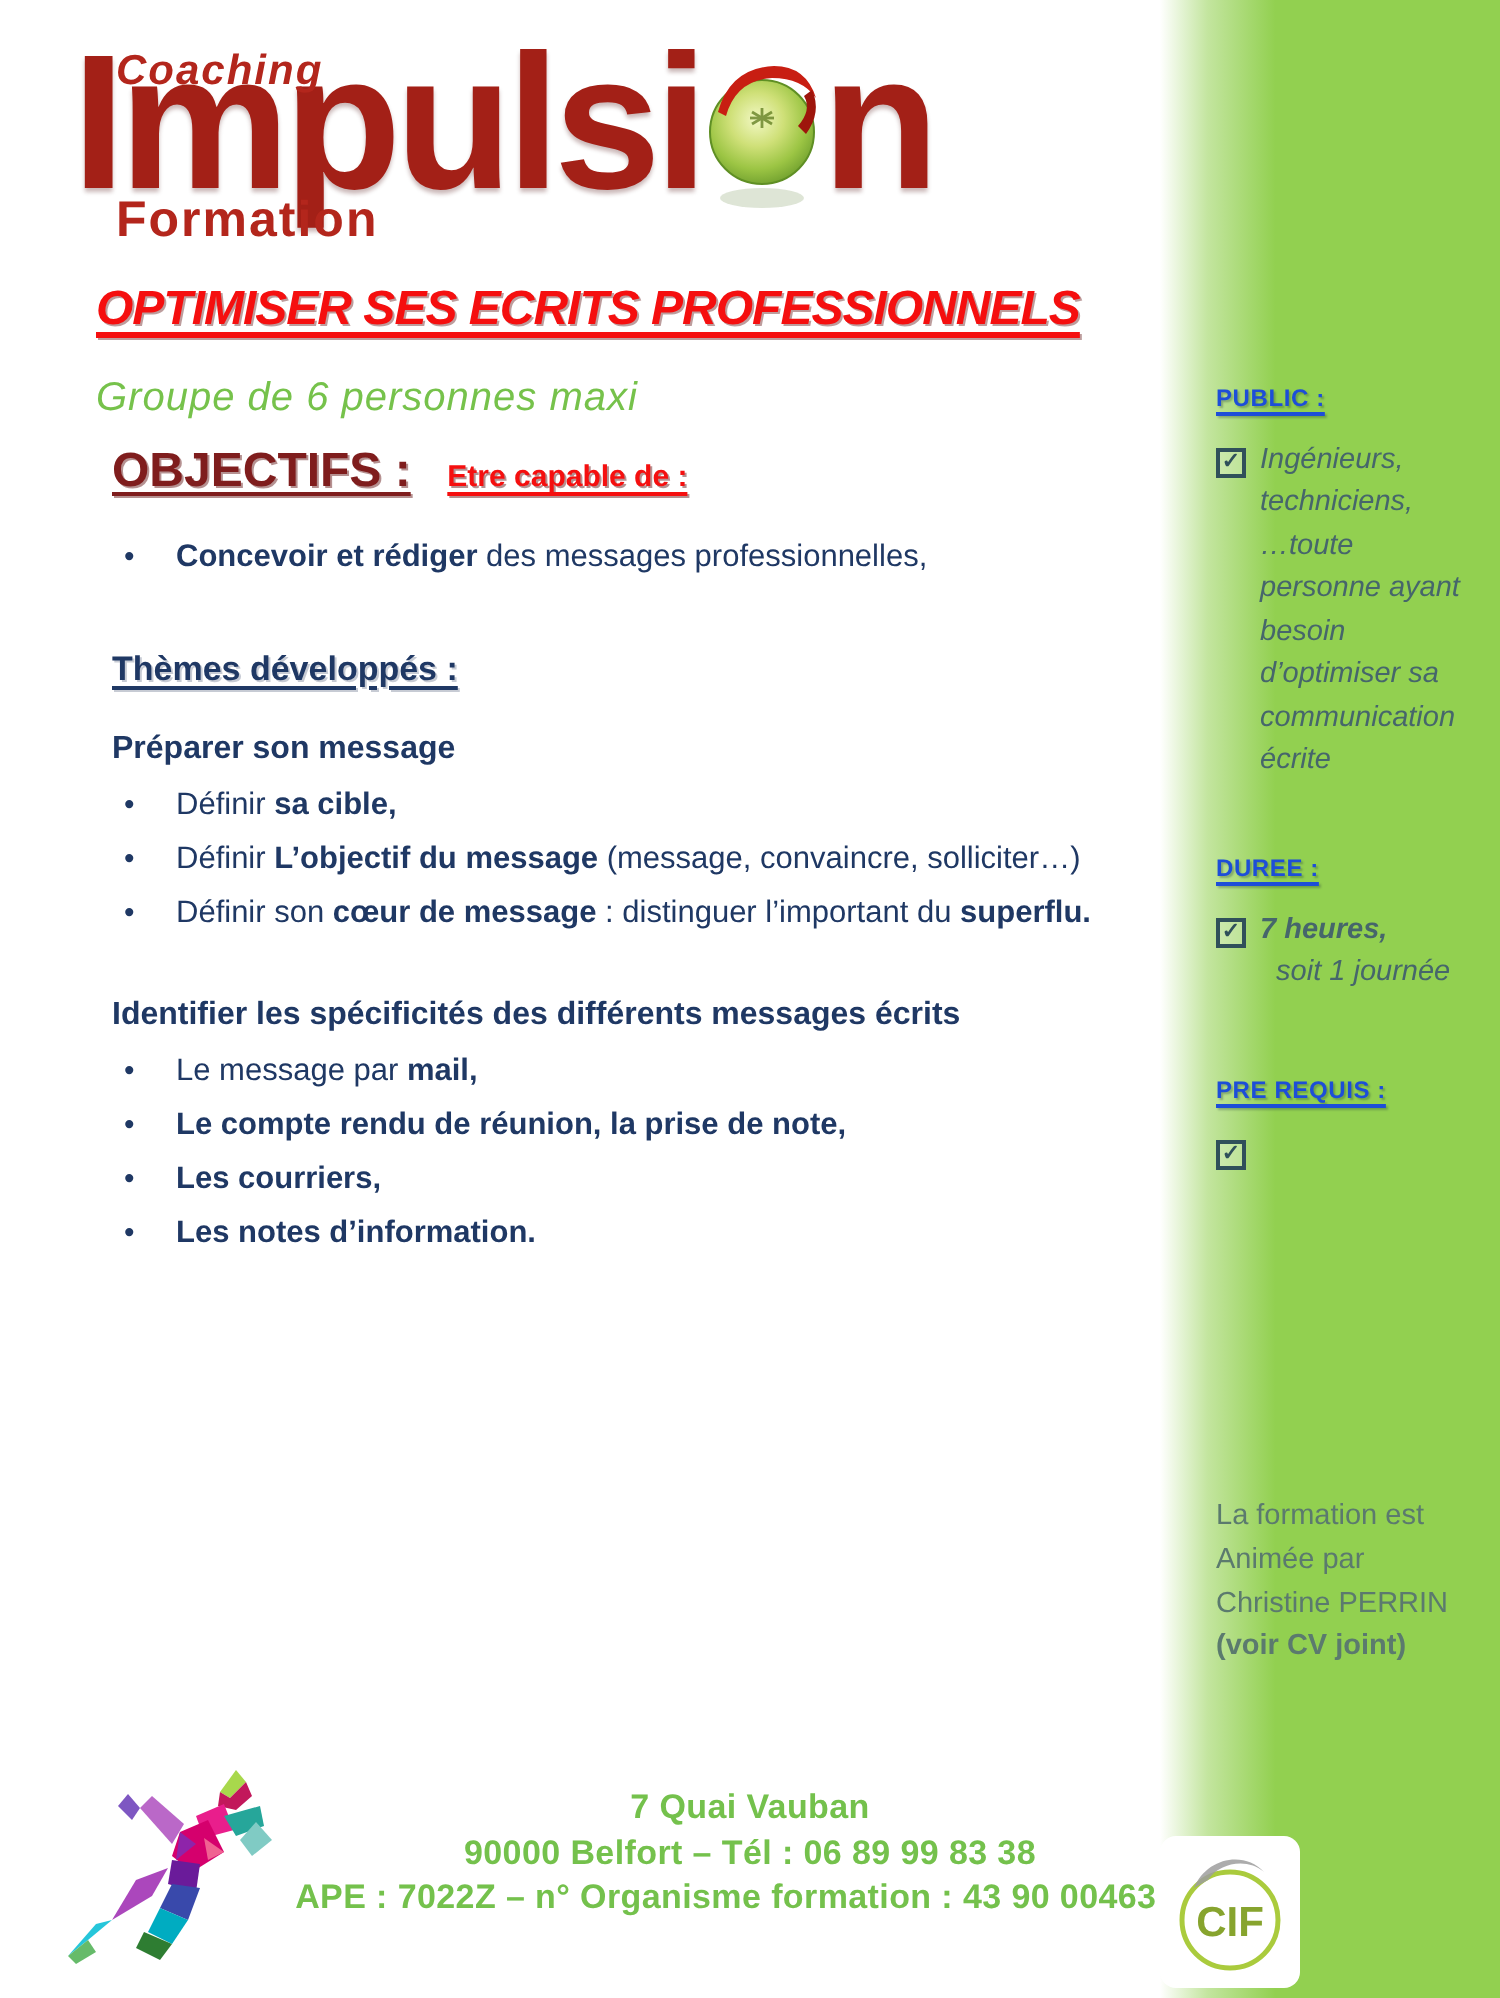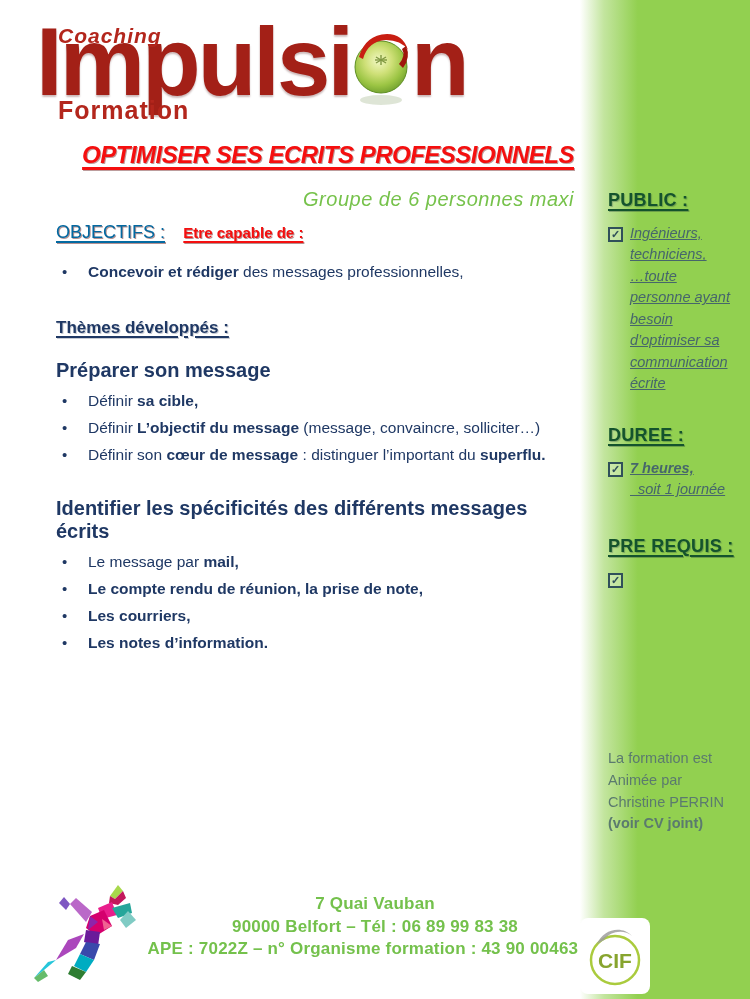--- a/index.html
+++ b/index.html
@@ -14,59 +14,59 @@
   .logo-main{position:absolute;left:0;top:4px;font-size:96px;font-weight:bold;line-height:1;
              letter-spacing:-3px;color:#a32017;white-space:nowrap;
              text-shadow:0 2px 2px rgba(70,0,0,.28);}
   .logo-main svg{vertical-align:-12px;}
   .logo-top{position:absolute;left:22px;top:14px;font-size:21px;font-weight:bold;color:#b3261c;
             letter-spacing:1px;z-index:2;font-style:italic;}
   .logo-bottom{position:absolute;left:22px;top:86px;font-size:25px;font-weight:bold;color:#b3261c;
                letter-spacing:1px;z-index:2;}
 
   
-  .title-wrap{position:absolute;left:30px;top:141px;width:544px;text-align:right;}
+  .title-wrap{position:absolute;left:48px;top:141px;width:544px;text-align:left;}
   .doc-title{display:inline-block;font-size:24px;font-weight:bold;font-style:italic;color:#f50f0f;
              letter-spacing:-0.5px;text-decoration:underline;text-decoration-thickness:3px;
              text-underline-offset:4px;text-shadow:1px 1px 0 rgba(90,10,10,.4);white-space:nowrap;}
   .doc-subtitle{margin-top:19px;font-size:20px;font-style:italic;color:#76c24b;letter-spacing:.5px;}
 
   
   .main{position:absolute;left:56px;top:222px;width:516px;color:#1f3864;font-size:15.5px;}
   .obj-line{white-space:nowrap;}
-  .obj-big{font-size:18px;font-weight:normal;color:#0369a1;text-decoration:underline;
+  .obj-big{font-size:24px;font-weight:bold;color:#7f1d1d;text-decoration:underline;
            text-decoration-thickness:2px;text-underline-offset:3px;text-shadow:1px 1px 0 rgba(90,10,10,.45);}
   .obj-small{font-size:15px;font-weight:bold;color:#f50f0f;margin-left:14px;text-decoration:underline;
              text-decoration-thickness:2px;text-underline-offset:3px;text-shadow:1px 1px 0 rgba(90,10,10,.45);}
   ul.blist{list-style:none;margin:15px 0 0 0;padding:0;}
   ul.blist li{position:relative;padding-left:32px;line-height:27px;}
   ul.blist li::before{content:"•";position:absolute;left:6px;top:0;font-size:15px;color:#1f3864;}
   .themes{margin-top:33px;font-size:17px;font-weight:bold;text-decoration:underline;
           text-decoration-thickness:2px;text-underline-offset:3px;display:inline-block;
           text-shadow:1px 1px 0 rgba(130,140,160,.45);}
-  .group-title{margin-top:21px;font-weight:bold;font-size:20px;}
+  .group-title{margin-top:21px;font-weight:bold;font-size:16px;}
   .group-title.gap{margin-top:29px;}
   .group ul.blist{margin-top:5px;}
 
   
   .sidebar{position:absolute;left:608px;top:190px;width:138px;}
   .sb-sec{position:absolute;left:0;width:138px;}
   .sb-sec.s0{top:0;}
   .sb-sec.s1{top:235px;}
   .sb-sec.s2{top:346px;}
-  .sb-head{font-size:18px;font-weight:bold;color:#14532d;letter-spacing:.3px;display:inline-block;
+  .sb-head{font-size:12px;font-weight:bold;color:#1d4ed8;letter-spacing:.3px;display:inline-block;
            text-decoration:underline;text-decoration-thickness:2px;text-underline-offset:3px;
            text-shadow:1px 1px 1px rgba(40,70,60,.35);}
   .sb-items{margin-top:12px;}
   .check-row{display:flex;align-items:flex-start;font-style:italic;color:#46666b;font-size:14.5px;
              line-height:1.48;margin-bottom:4px;}
   .cb{flex:0 0 auto;width:11px;height:11px;border:2px solid #30505a;color:#30505a;font-size:11px;
       line-height:10px;text-align:center;font-style:normal;font-weight:bold;margin:4px 7px 0 0;
       background:rgba(255,255,255,.25);}
-  .check-text{white-space:pre-line;text-decoration:underline;}
+  .check-text{white-space:pre-line;}
   .sb-note{position:absolute;left:0;top:558px;width:138px;color:#5b7a6e;font-size:14.5px;
            line-height:1.5;white-space:pre-line;}
 
   
   .footer-text{position:absolute;left:95px;top:893px;width:560px;text-align:center;color:#74c14c;
                font-weight:bold;font-size:17px;line-height:1.33;letter-spacing:.2px;}
   .runner{position:absolute;left:26px;top:872px;}
   .cif{position:absolute;left:580px;top:918px;}
 </style>
 </head>

